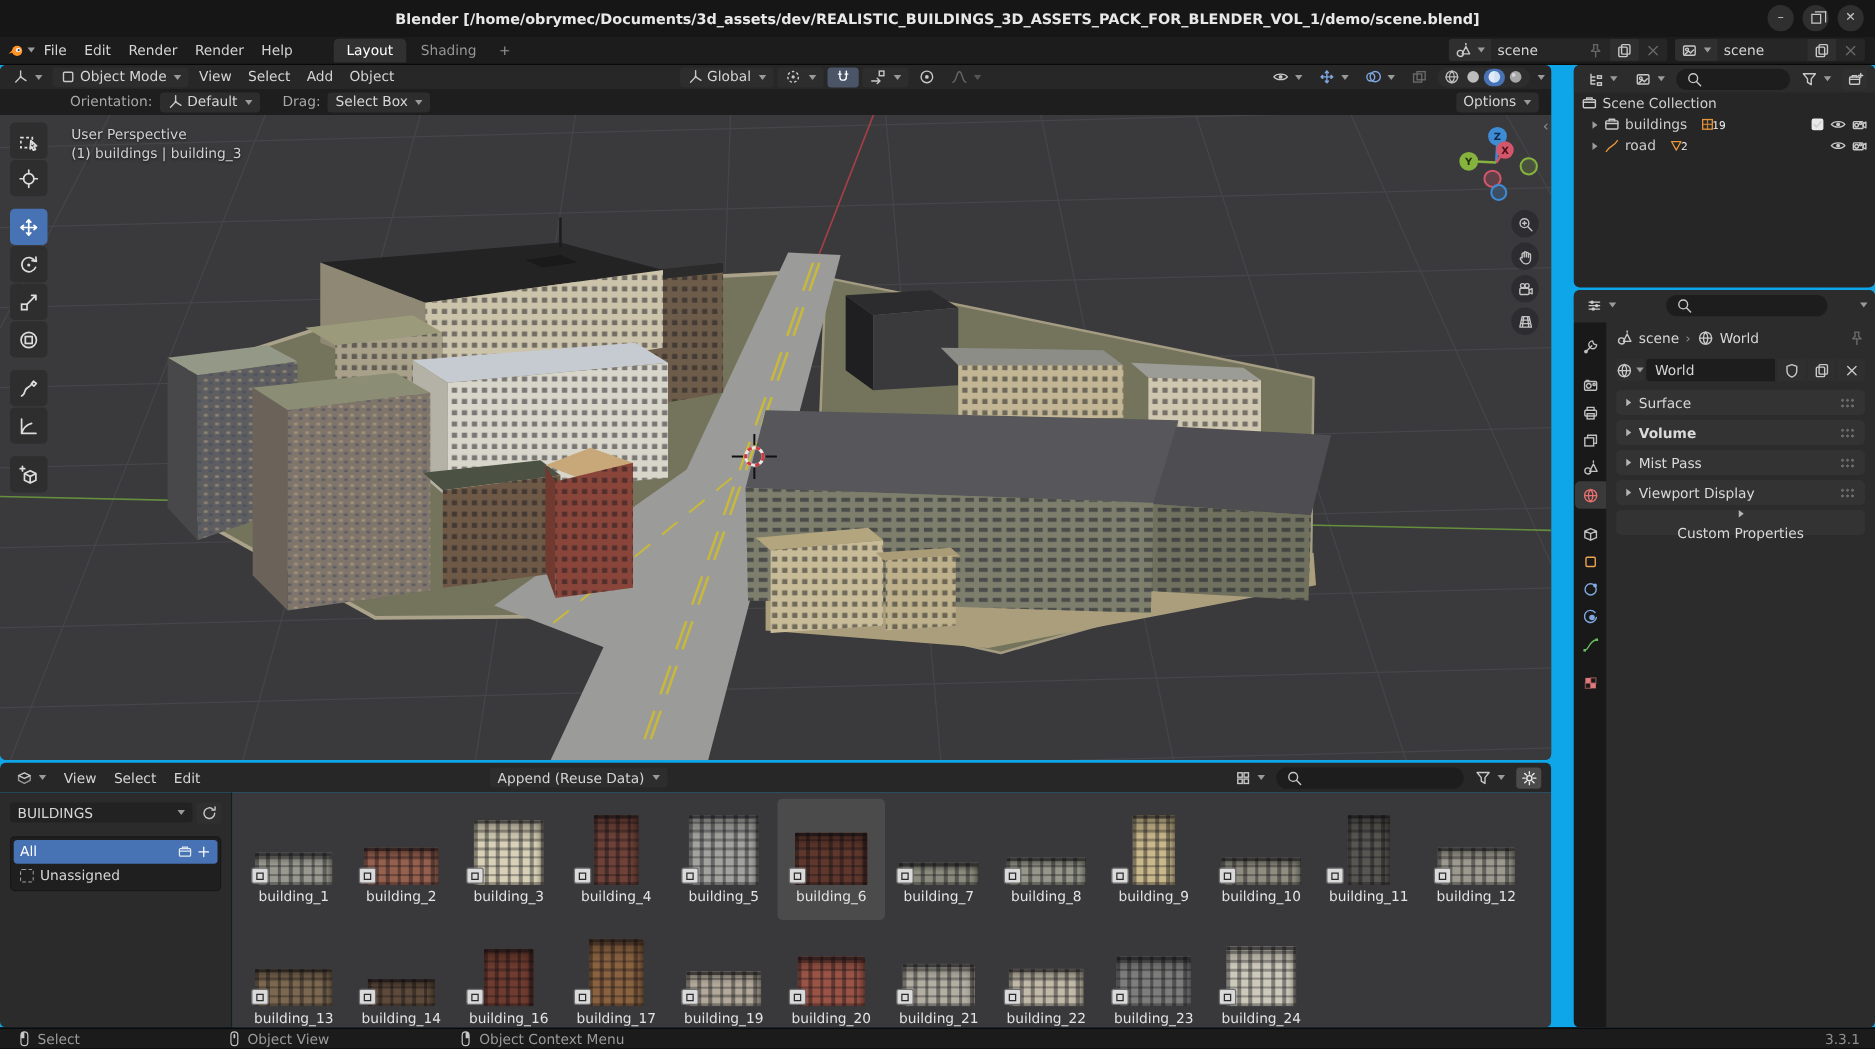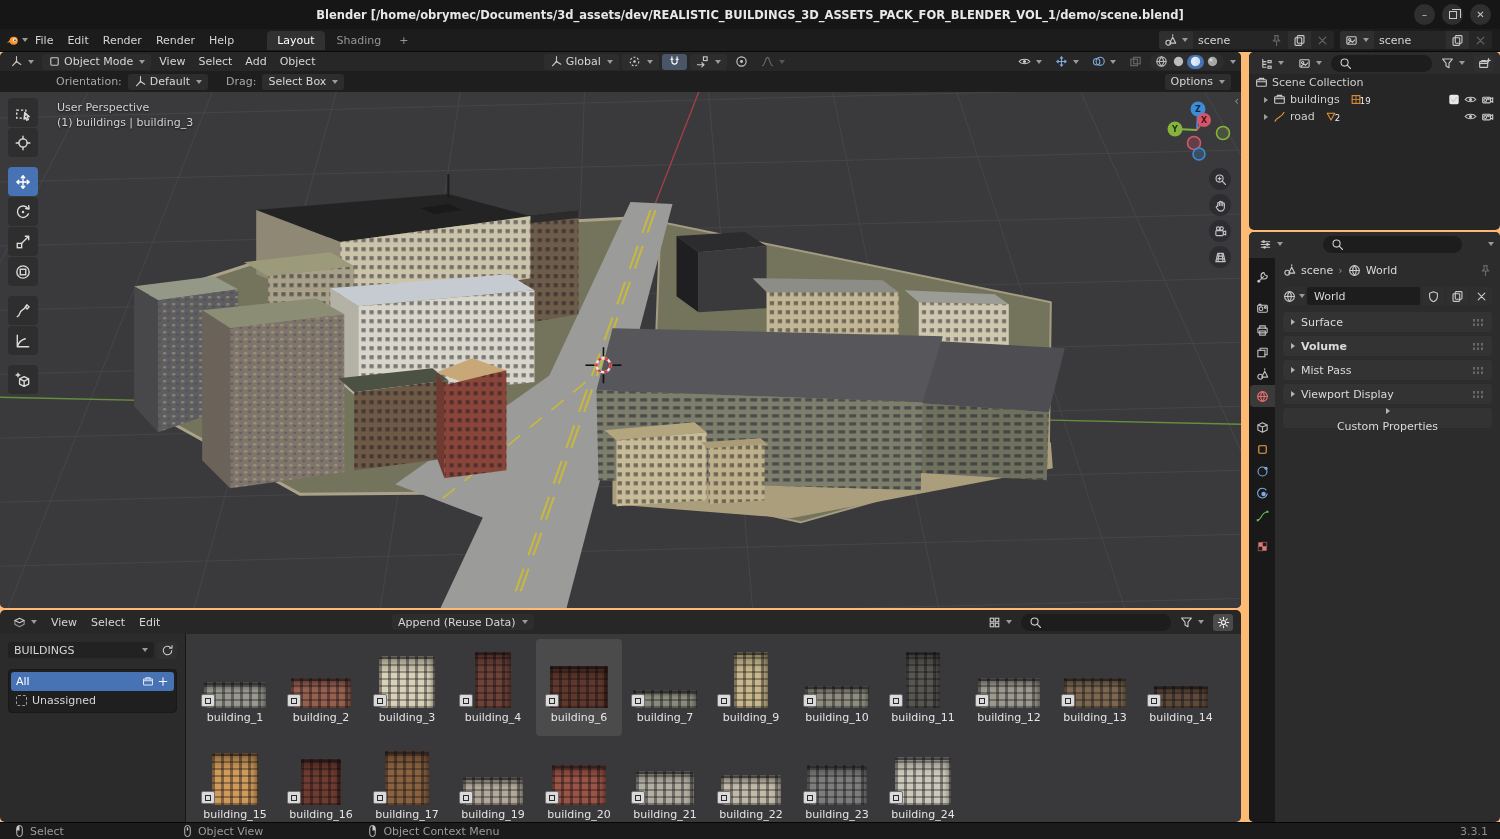--- a/index.html
+++ b/index.html
@@ -23,21 +23,21 @@
   .wstabs{display:flex;align-items:center;margin-left:26px;gap:2px}
   .wstab{padding:3px 10px;border-radius:4px 4px 0 0;color:#969696}
   .wstab.active{background:#313131;color:#fff}
   .wstab.add{padding:3px 6px}
   .scenewidgets{margin-left:auto;display:flex;gap:6px}
   .swgroup{display:flex;align-items:center;background:#262626;border-radius:3px;height:18px;overflow:hidden}
   .swgroup .seg{display:flex;align-items:center;gap:2px;padding:0 5px;height:100%}
   .swgroup .seg.btn{background:#2f2f2f}
   .swgroup .name{min-width:72px}
   
-  .main{flex:1;display:flex;gap:8px;background:#fdba74;min-height:0}
+  .main{flex:1;display:flex;gap:18px;background:#0ea5e9;min-height:0}
   .leftcol{width:1241px;display:flex;flex-direction:column;gap:2px;min-height:0}
   .rightcol{flex:1;display:flex;flex-direction:column;gap:2px;min-height:0}
   
   .viewport{height:556px;background:#3a3a3d;border-radius:5px;overflow:hidden;display:flex;flex-direction:column;flex:none}
   .vph{height:19px;background:#272727;display:flex;align-items:center;gap:3px;padding:0 5px;flex:none}
   .pill{display:flex;align-items:center;gap:3px;background:#2d2d2d;border-radius:3px;padding:0 6px;height:16px;white-space:nowrap}
   .flat{display:flex;align-items:center;gap:2px;padding:0 5px;height:16px;border-radius:3px;white-space:nowrap}
   .sp{flex:1}
   .blue{color:#7fa8e0}
   .onpill{background:#4a5568}
@@ -731,40 +731,58 @@
               </div>
               <div class="asset">
                 <div class="thumb">
                   <div class="bld" style="--c:#6e4238;width:36px;height:56px"></div>
                   <div class="abadge">
                     <i></i>
                   </div>
                 </div>
                 <div class="aname">building_4</div>
               </div>
+              <div class="asset">
+                <div class="thumb">
+                  <div class="bld" style="--c:#a2a29e;width:56px;height:56px"></div>
+                  <div class="abadge">
+                    <i></i>
+                  </div>
+                </div>
+                <div class="aname">building_5</div>
+              </div>
               <div class="asset selected">
                 <div class="thumb">
                   <div class="bld" style="--c:#5f372c;width:58px;height:42px"></div>
                   <div class="abadge">
                     <i></i>
                   </div>
                 </div>
                 <div class="aname">building_6</div>
               </div>
               <div class="asset">
                 <div class="thumb">
                   <div class="bld" style="--c:#8b8b7d;width:64px;height:18px"></div>
                   <div class="abadge">
                     <i></i>
                   </div>
                 </div>
                 <div class="aname">building_7</div>
               </div>
               <div class="asset">
                 <div class="thumb">
+                  <div class="bld" style="--c:#96968a;width:64px;height:22px"></div>
+                  <div class="abadge">
+                    <i></i>
+                  </div>
+                </div>
+                <div class="aname">building_8</div>
+              </div>
+              <div class="asset">
+                <div class="thumb">
                   <div class="bld" style="--c:#c9b88c;width:34px;height:56px"></div>
                   <div class="abadge">
                     <i></i>
                   </div>
                 </div>
                 <div class="aname">building_9</div>
               </div>
               <div class="asset">
                 <div class="thumb">
                   <div class="bld" style="--c:#8f8d80;width:64px;height:22px"></div>
@@ -802,29 +820,20 @@
                 <div class="aname">building_13</div>
               </div>
               <div class="asset">
                 <div class="thumb">
                   <div class="bld" style="--c:#5e4a3a;width:54px;height:22px"></div>
                   <div class="abadge">
                     <i></i>
                   </div>
                 </div>
                 <div class="aname">building_14</div>
-              </div>
-              <div class="asset">
-                <div class="thumb">
-                  <div class="bld" style="--c:#cf9a5a;width:46px;height:52px"></div>
-                  <div class="abadge">
-                    <i></i>
-                  </div>
-                </div>
-                <div class="aname">building_15</div>
               </div>
               <div class="asset">
                 <div class="thumb">
                   <div class="bld" style="--c:#703c30;width:40px;height:46px"></div>
                   <div class="abadge">
                     <i></i>
                   </div>
                 </div>
                 <div class="aname">building_16</div>
               </div>

